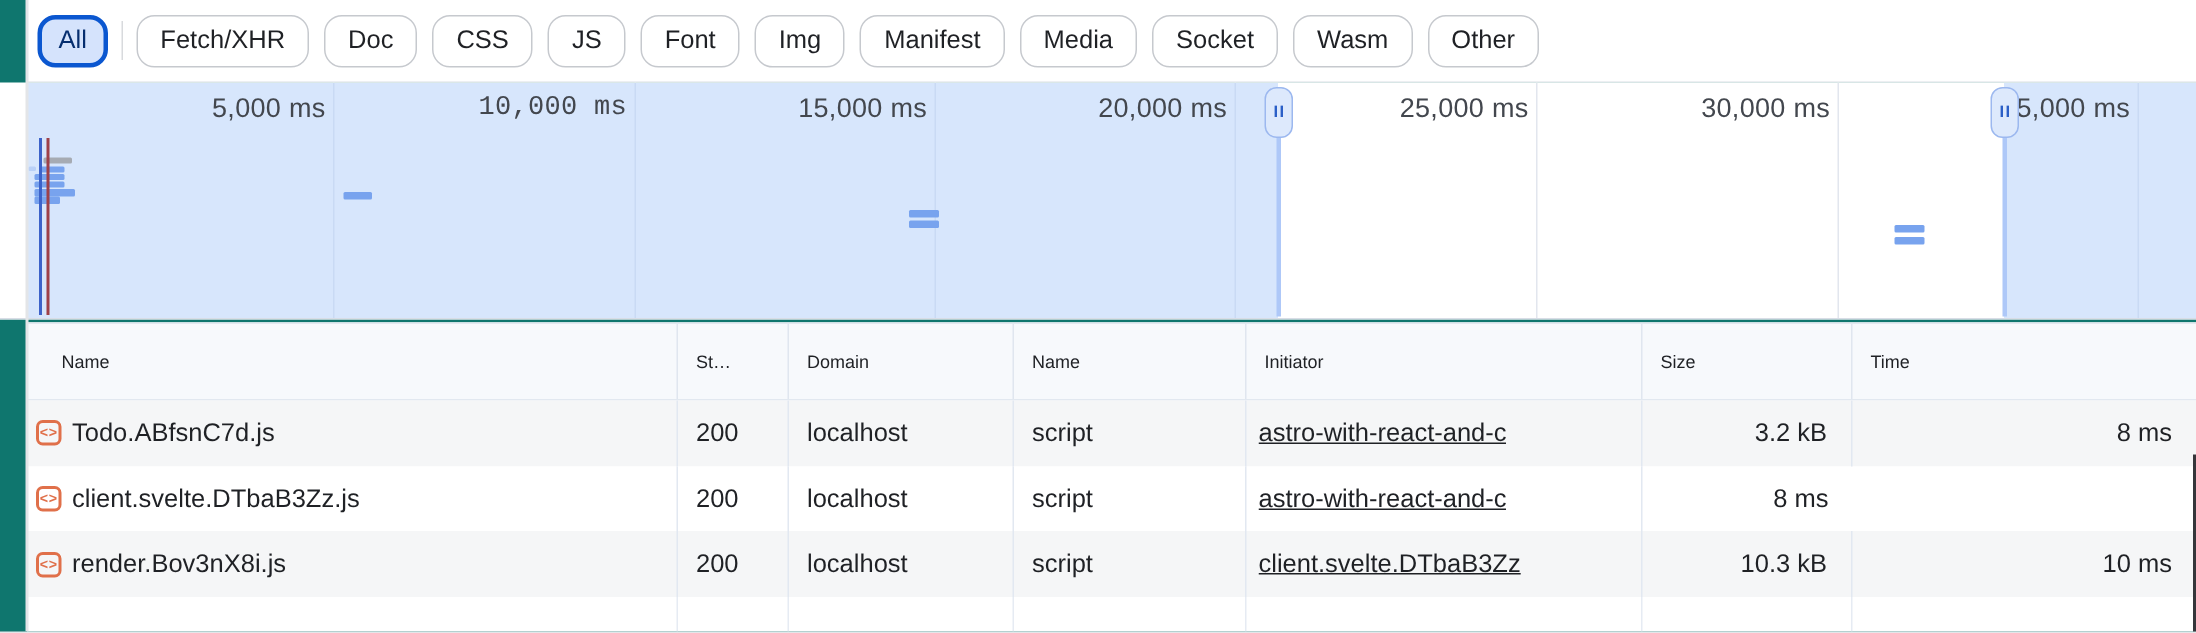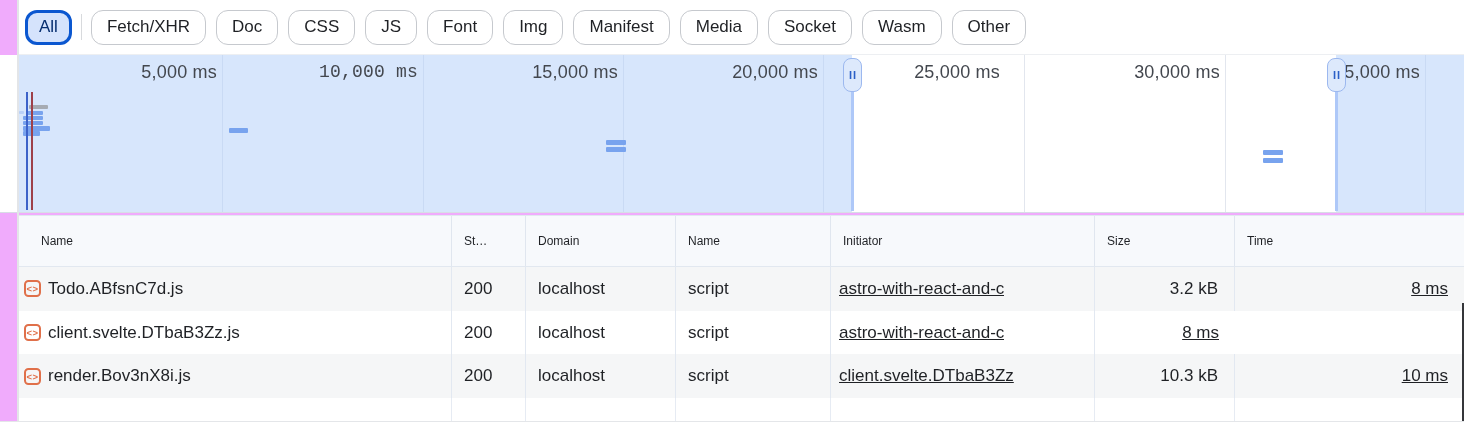--- a/index.html
+++ b/index.html
@@ -1,17 +1,17 @@
 <!DOCTYPE html>
 <html><head>
 <meta charset="utf-8">
 <style>
   html,body{margin:0;padding:0;background:#fff;}
   .screen{
-    position:relative;width:1464px;height:422px;overflow:hidden;background:#f0abfc;
+    position:relative;width:1464px;height:422px;overflow:hidden;background:#0f766e;
     font-family:"Liberation Sans", sans-serif;color:#1f2125;
     border-bottom:1px solid #e4e6e9;box-sizing:border-box;
   }
   .left-edge{position:absolute;left:17px;top:0;bottom:0;width:1.5px;background:#e3e5e8;z-index:9;}
 
   
   .filter-bar{
     position:absolute;left:18px;right:0;top:0;height:55px;background:#fff;
     border-bottom:1px solid #edeff2;box-sizing:border-box;z-index:8;
   }
@@ -60,21 +60,21 @@
     border-right:1px solid #e0e6ef;overflow:hidden;white-space:nowrap;cursor:pointer;box-sizing:border-box;
   }
   .hcell:first-child{padding-left:23px;}
   .hcell:last-child{border-right:none;}
   .rrow{height:43.7px;background:#fff;font-size:17px;}
   .rrow.odd{background:#f5f6f7;}
   .cell{
     display:flex;align-items:center;padding-left:12px;border-right:1px solid #e2e8f1;
     overflow:hidden;white-space:nowrap;box-sizing:border-box;color:#1f2125;
   }
-  .cell:last-child{border-right:none;text-decoration:underline;}
+  .cell:last-child{border-right:none;}
   .cell.num{justify-content:flex-end;padding-right:16px;padding-left:4px;}
   .cell.name-cell{padding-left:6px;}
   .cell.initiator-cell{padding-left:8px;padding-right:12px;}
   .file-icon{
     flex:none;width:17px;height:17px;box-sizing:border-box;border:2px solid #e0704a;border-radius:4.5px;
     color:#e0704a;font-size:9.5px;font-weight:bold;letter-spacing:0.5px;
     display:flex;align-items:center;justify-content:center;margin-right:7px;
   }
   .initiator-link{
     color:#1f2125;text-decoration:underline;overflow:hidden;white-space:nowrap;display:block;cursor:pointer;
@@ -117,21 +117,21 @@
         <div class="gridline" style="left: 1225px;"></div>
         <div class="gridline" style="left: 1425px;"></div>
       </div>
     <div class="curtain" id="curtain-left" style="left: 18px; width: 834px; background: rgba(175, 205, 250, 0.5);"></div>
     <div class="curtain" id="curtain-right" style="left: 1336px; width: 128px; background: rgba(175, 205, 250, 0.5);"></div>
     <div id="ov-ticks">
         <div class="tick-label" style="left: 57px;">5,000 ms</div>
         <div class="tick-label" style="left: 258px; font-family: Liberation Mono, monospace;">10,000 ms</div>
         <div class="tick-label" style="left: 458px;">15,000 ms</div>
         <div class="tick-label" style="left: 658px;">20,000 ms</div>
-        <div class="tick-label" style="left: 840px;">25,000 ms</div>
+        <div class="tick-label" style="left: 859px;">25,000 ms</div>
         <div class="tick-label" style="left: 1060px;">30,000 ms</div>
         <div class="tick-label" style="left: 1260px;">35,000 ms</div>
       </div>
     <div id="ov-bars">
         <div class="ov-bar" style="left: 29px; top: 50px; width: 19px; height: 4px; background: rgb(166, 171, 179);"></div>
         <div class="ov-bar" style="left: 19px; top: 56px; width: 5px; height: 3px; background: rgb(185, 208, 247);"></div>
         <div class="ov-bar" style="left: 26px; top: 56px; width: 17px; height: 4px; background: rgb(120, 163, 238);"></div>
         <div class="ov-bar" style="left: 23px; top: 61px; width: 20px; height: 4px; background: rgb(120, 163, 238);"></div>
         <div class="ov-bar" style="left: 23px; top: 66px; width: 20px; height: 4px; background: rgb(120, 163, 238);"></div>
         <div class="ov-bar" style="left: 23px; top: 71px; width: 27px; height: 4.5px; background: rgb(120, 163, 238);"></div>

